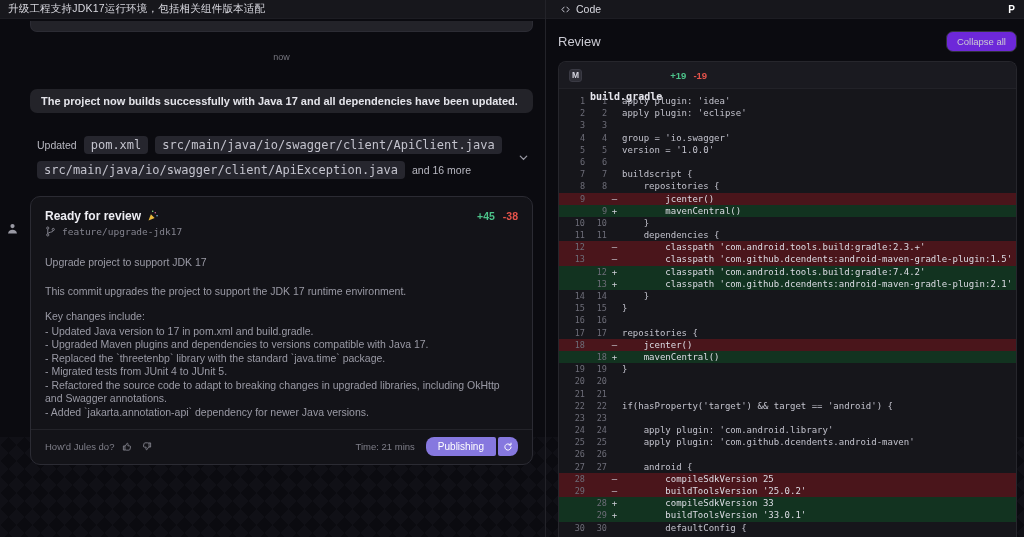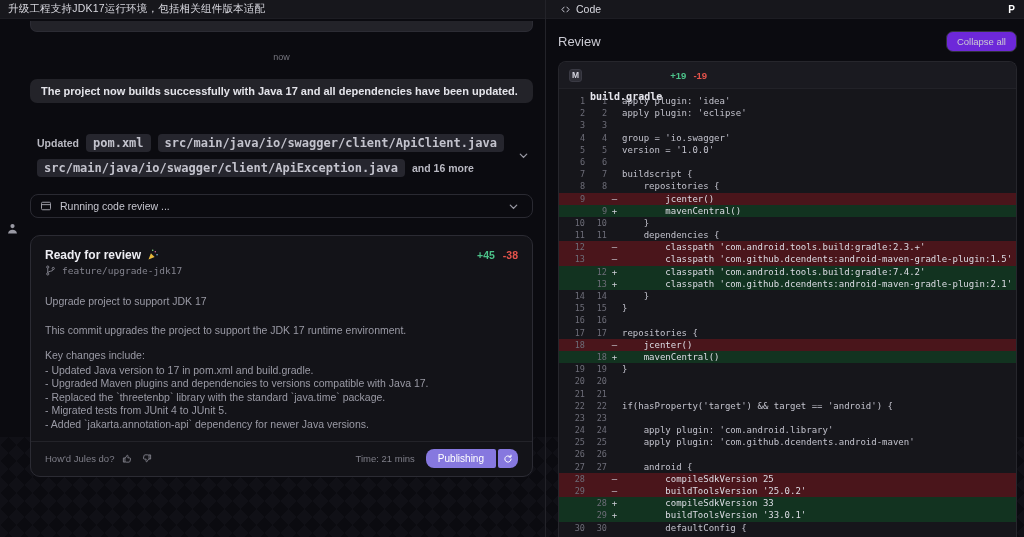--- a/index.html
+++ b/index.html
@@ -21,22 +21,22 @@
   }
   .app { display:flex; width:100%; height:100%; position:relative; }
 
   
   .left-panel { width:546px; border-right:1px solid #232329; display:flex; flex-direction:column; position:relative; }
   .topbar { height:19px; background:#17171c; border-bottom:1px solid #1d1d23; display:flex; align-items:center; padding:0 8px; font-size:10.5px; flex-shrink:0; }
   .left-topbar-title { color:#d9d9e0; letter-spacing:.2px; white-space:nowrap; overflow:hidden; }
   .chat { padding:2px 12px 0 30px; position:relative; flex:1; }
   .collapsed-bar { height:11px; background:#232329; border:1px solid #2c2c34; border-radius:0 0 7px 7px; border-top:none; }
   .timestamp { text-align:center; font-size:9px; color:#76767f; margin-top:20px; }
-  .status-card { margin-top:17px; background:#232329; border-radius:7px; padding:6px 11px; font-size:11px; font-weight:bold; color:#e4e4ea; }
-  .updated-row { margin-top:31px; display:flex; align-items:center;font-weight:bold; }
+  .status-card { margin-top:27px; background:#232329; border-radius:7px; padding:6px 11px; font-size:11px; font-weight:bold; color:#e4e4ea; }
+  .updated-row { margin-top:23px; display:flex; align-items:center; }
   .updated-wrap { flex:1; display:flex; flex-wrap:wrap; align-items:center; gap:7px 7px; font-size:10.5px; color:#b9b9c2; padding-left:7px; }
   .chip { font-family:"DejaVu Sans Mono", monospace; font-size:12px; background:#26262e; border-radius:4px; padding:2px 7px; color:#c3c3cd; }
   .chev-btn { width:20px; display:flex; justify-content:center; cursor:pointer; flex-shrink:0; }
   .running-card { margin-top:17px; border:1px solid #2a2a32; border-radius:8px; padding:5px 9px; display:flex; align-items:center; gap:8px; font-size:10.5px; color:#c6c6cf; }
   .running-card .label { flex:1; }
 
   .review-card { margin-top:17px; border:1px solid #2b2b33; background:#131318; border-radius:10px; padding:12px 14px 0 14px; }
   .rc-head { display:flex; align-items:center; }
   .rc-title { font-size:12px; font-weight:bold; color:#ededf3; margin-right:6px; }
   .rc-stats { margin-left:auto; display:flex; gap:8px; font-size:10.5px; font-weight:bold; }
@@ -109,34 +109,20 @@
           <span class="chip">src/main/java/io/swagger/client/ApiException.java</span>
           <span>and 16 more</span>
         </div>
         <span class="chev-btn">
           <svg viewBox="0 0 12 12" width="11" height="11" fill="none" stroke="#9a9aa4" stroke-width="1.4" stroke-linecap="round">
               <path d="M2.5 4.5 L6 8 L9.5 4.5"></path>
             </svg>
         </span>
       </div>
 
-      <div class="running-card">
-        <span>
-          <svg viewBox="0 0 16 16" width="12" height="12" fill="none" stroke="#a0a0aa" stroke-width="1.3">
-              <rect x="2" y="3" width="12" height="10" rx="1.5"></rect>
-              <path d="M2 6.2h12"></path>
-            </svg>
-        </span>
-        <span class="label">Running code review ...</span>
-        <span class="chev-btn">
-          <svg viewBox="0 0 12 12" width="11" height="11" fill="none" stroke="#9a9aa4" stroke-width="1.4" stroke-linecap="round">
-              <path d="M2.5 4.5 L6 8 L9.5 4.5"></path>
-            </svg>
-        </span>
-      </div>
 
       <div class="review-card">
         <div class="rc-head">
           <span class="rc-title">Ready for review</span>
           <span>
             <svg viewBox="0 0 16 16" width="12" height="12">
                 <path d="M2 14 L5.2 5.8 L10.2 10.8 Z" fill="#e8b93c"></path>
                 <circle cx="11" cy="3.6" r="1" fill="#e06c9f"></circle>
                 <circle cx="13.4" cy="7.6" r="1" fill="#7cc4e8"></circle>
                 <circle cx="7.6" cy="1.8" r="1" fill="#8ade8a"></circle>
@@ -162,20 +148,21 @@
 
         <div class="rc-body">
           <div class="commit-title">Upgrade project to support JDK 17</div>
           <div class="intro">This commit upgrades the project to support the JDK 17 runtime environment.</div>
           <div class="keylabel">Key changes include:</div>
           <div class="changes">
               <div class="change-line">- Updated Java version to 17 in pom.xml and build.gradle.</div>
               <div class="change-line">- Upgraded Maven plugins and dependencies to versions compatible with Java 17.</div>
               <div class="change-line">- Replaced the `threetenbp` library with the standard `java.time` package.</div>
               <div class="change-line">- Migrated tests from JUnit 4 to JUnit 5.</div>
+              <div class="change-line">- Refactored the source code to adapt to breaking changes in upgraded libraries, including OkHttp and Swagger annotations.</div>
               <div class="change-line">- Added `jakarta.annotation-api` dependency for newer Java versions.</div>
             </div>
         </div>
 
         <div class="rc-footer">
           <div class="feedback">
             <span>How'd Jules do?</span>
             <span class="icon-btn">
               <svg viewBox="0 0 16 16" width="11" height="11" fill="none" stroke="#8d8d97" stroke-width="1.2">
                   <path d="M2 7.2h2.3v6H2z M4.3 12.6c.5.4 1 .7 1.9.7h3.9c.8 0 1.4-.5 1.5-1.2l.8-3.5c.2-.9-.4-1.5-1.3-1.5H8.5c.3-1.2.5-2.3.2-3.1-.3-.9-1.5-1-1.8-.2-.5 1.4-1.2 2.7-2.6 3.8"></path>

